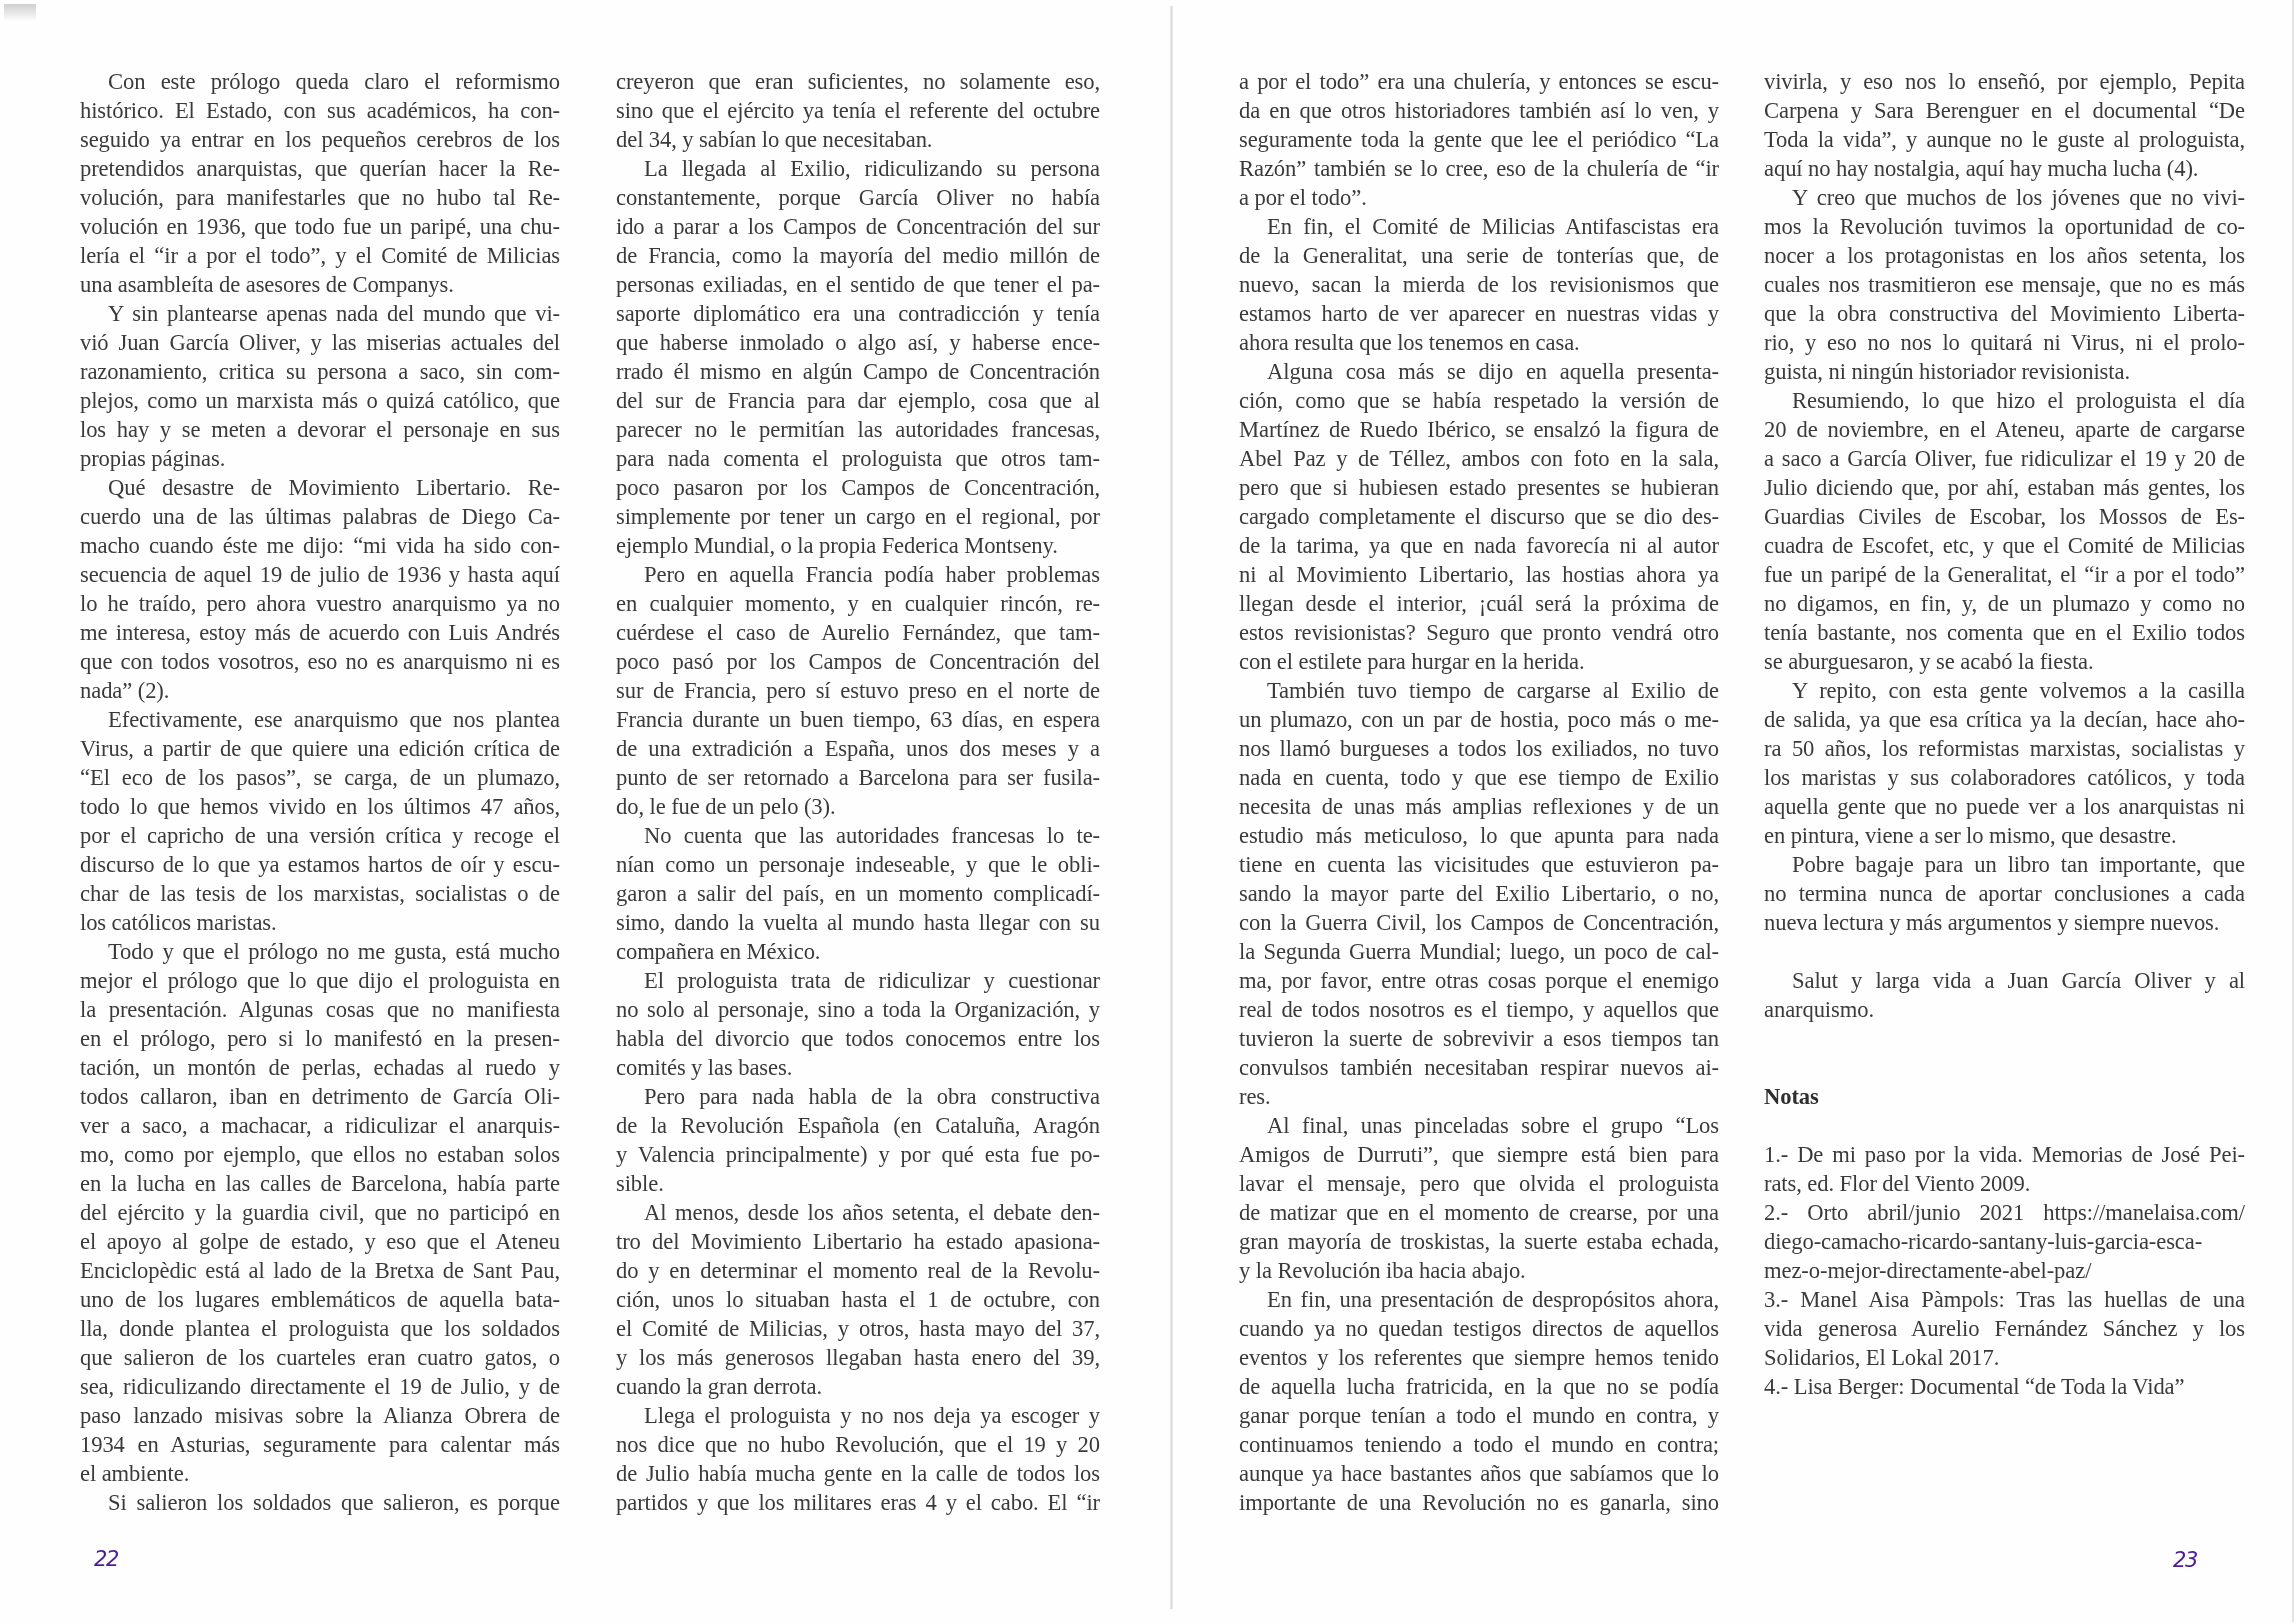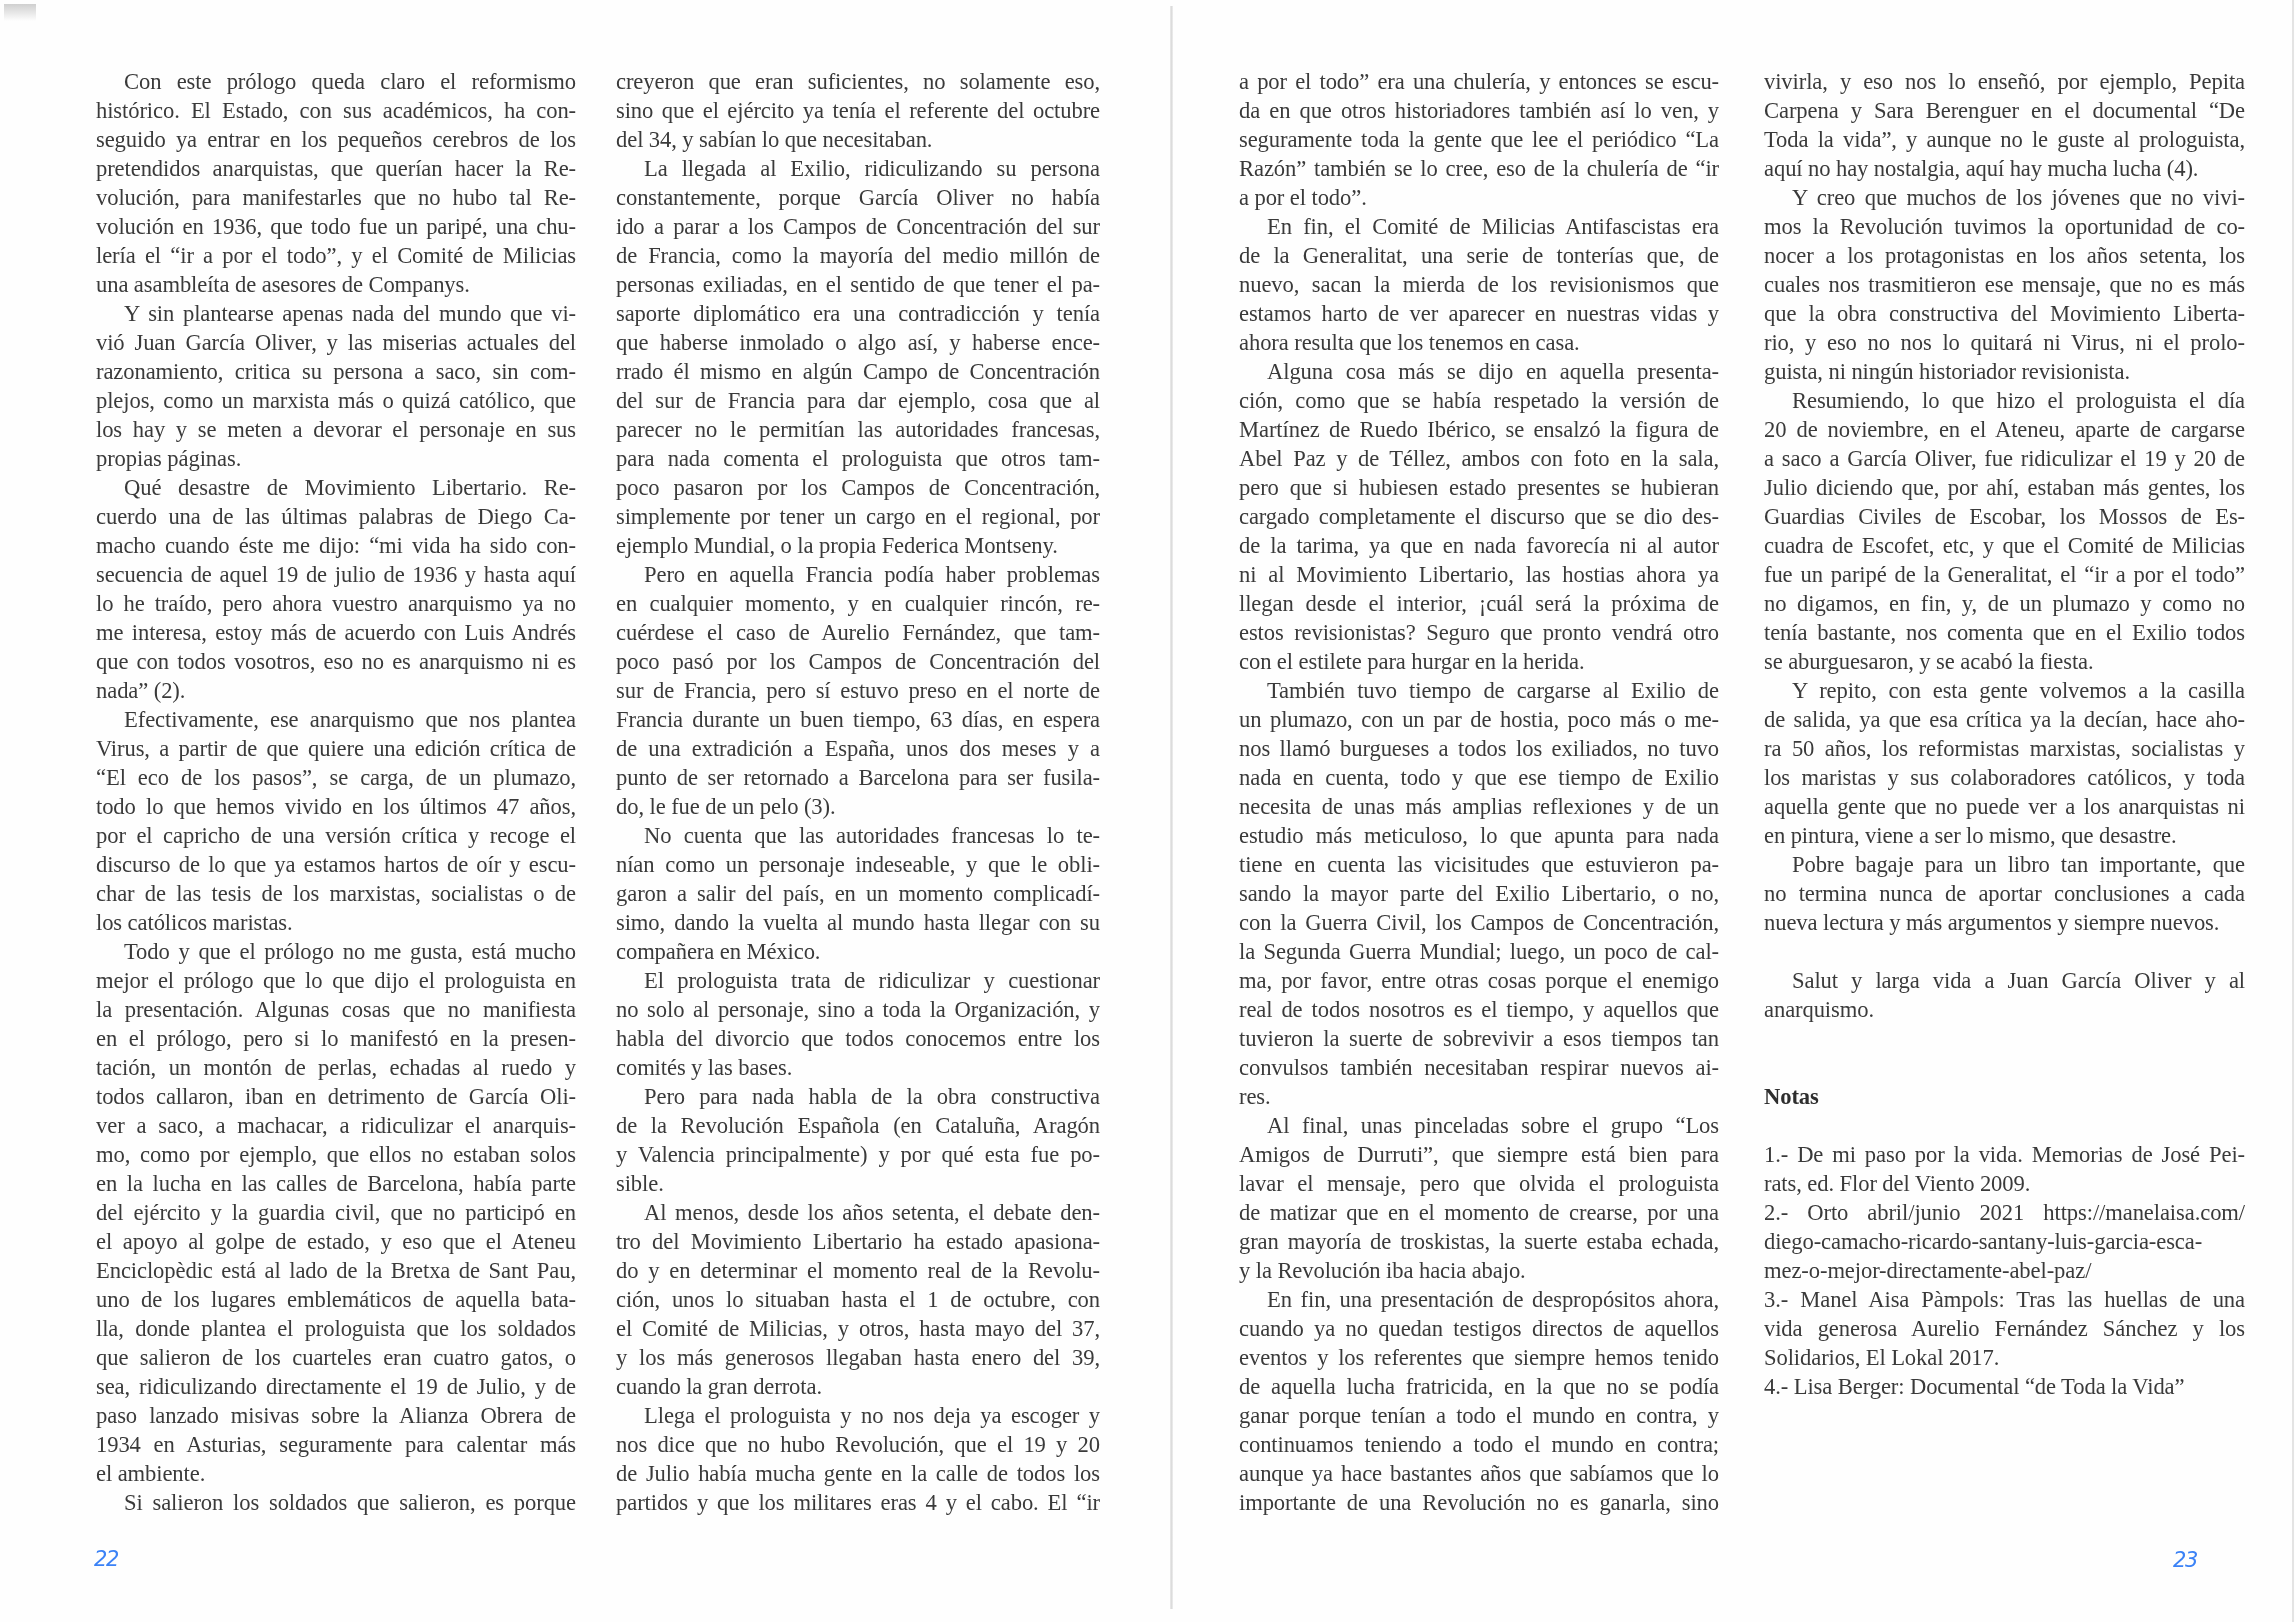--- a/index.html
+++ b/index.html
@@ -22,35 +22,35 @@
       background: linear-gradient(to bottom, #cfcfcf, rgba(255,255,255,0));
     }
     .right-edge {
       position: absolute; top: 0; right: 1.4px; width: 2.1px; height: 1623px;
       background: #e4e4e4;
     }
     .column {
       position: absolute; top: 67px;
       font-size: 22.6px; line-height: 29px; letter-spacing: -0.1px;
     }
-    .col1 { left: 96px; width: 480px; }
+    .col1 { left: 80px; width: 480px; }
     .col2 { left: 616px; width: 484px; }
     .col3 { left: 1239px; width: 480px; }
     .col4 { left: 1764px; width: 481px; }
     .line {
       display: block; white-space: nowrap;
       text-align: justify; text-align-last: justify; height: 29px;
     }
     .line.last { text-align-last: left; }
     .line.indent { padding-left: 28px; }
     .gap { display: block; height: 29px; }
     .notes-title { font-weight: bold; color: #2e2e2e; text-align-last: left; }
     .page-number {
       position: absolute; font-family: "DejaVu Sans", sans-serif;
-      font-size: 21px; color: #3b82f6; font-style: italic; letter-spacing: -1.4px;
+      font-size: 21px; color: #4c1d95; font-style: italic; letter-spacing: -1.4px;
     }
     .pn-left { left: 94px; top: 1547px; }
     .pn-right { left: 2173px; top: 1548px; }
   </style>
 </head>
 <body>
 
 <div class="page page-left"></div>
 <div class="page page-right"></div>
 <div class="corner-shade"></div>

